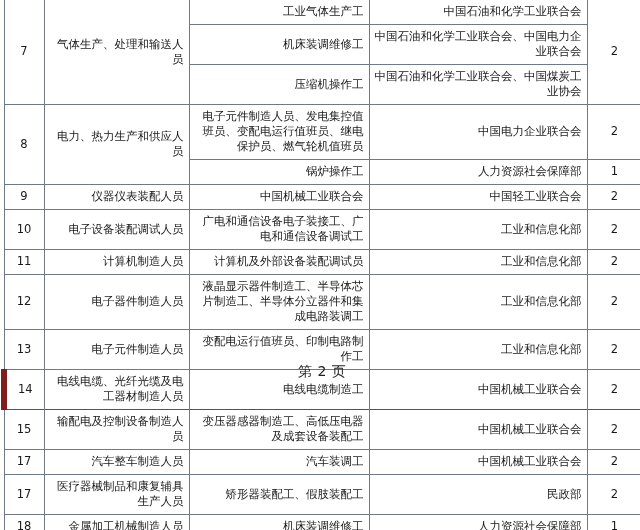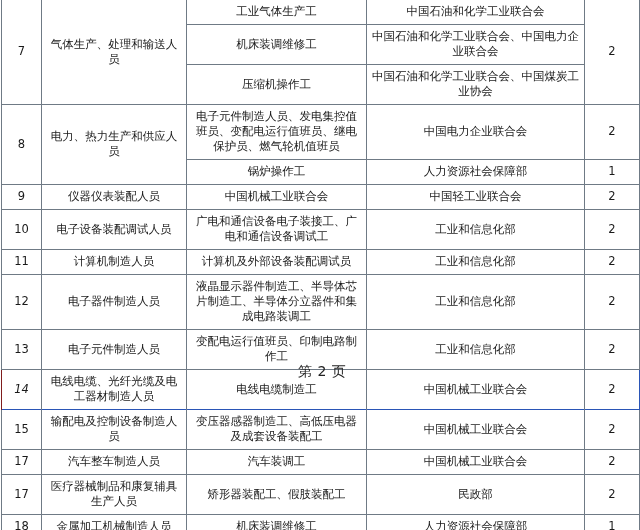--- a/index.html
+++ b/index.html
@@ -38,39 +38,38 @@
   col.c-num { width: 40px; }
   col.c-occ { width: 145px; }
   col.c-job { width: 180px; }
   col.c-org { width: 218px; }
   col.c-lvl { width: 55px; }
 
   td.num, td.lvl {
     text-align: center;
   }
   td.occ, td.job, td.org {
-    text-align: center;
+    text-align: right;
   }
   .page-marker {
     position: absolute;
     left: 298px;
     top: 364px;
     font-size: 14px;
     color: #222;
     letter-spacing: 0.5px;
     pointer-events: none;
   }
   
   tr.hl td {
     border-top: 1px solid #2a55b6;
     border-bottom: 1px dashed #2a55b6;
   }
   tr.hl td:first-child {
-    border-left: 1px solid #7f1d1d;
-    font-style: italic;
+    border-left: 6px solid #7f1d1d;
   }
   tr.hl td:last-child {
     border-right: 1px solid #2a55b6;
   }
   tr.hl-next td {
     border-top: 1px solid #2a55b6;
   }
 </style>
 </head>
 <body>

